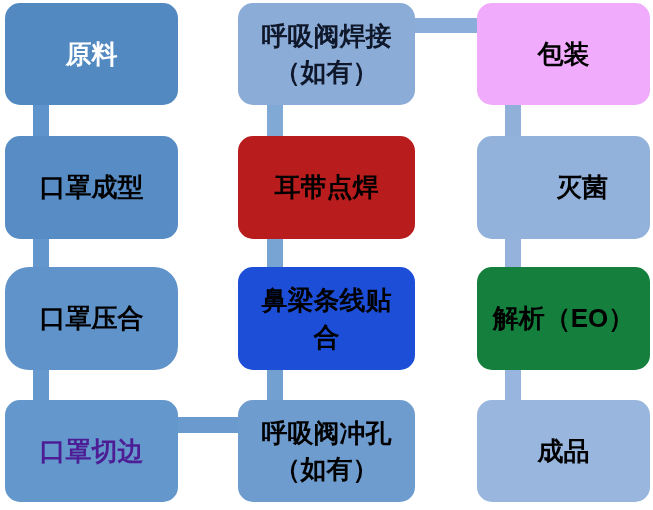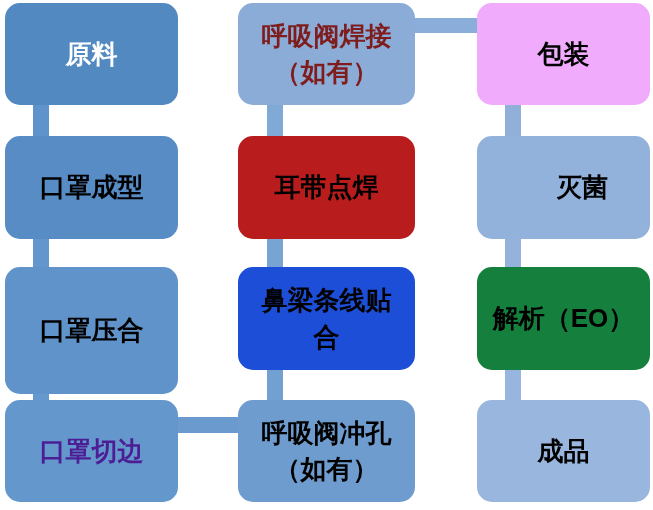--- a/index.html
+++ b/index.html
@@ -41,23 +41,23 @@
     <div class="connector" style="left: 178px; top: 417px; width: 60px; height: 16px; background: rgb(107, 155, 206);"></div>
     <div class="connector" style="left: 267px; top: 105px; width: 16px; height: 31px; background: rgb(129, 169, 214);"></div>
     <div class="connector" style="left: 267px; top: 239px; width: 16px; height: 28px; background: rgb(120, 164, 211);"></div>
     <div class="connector" style="left: 267px; top: 370px; width: 16px; height: 30px; background: rgb(114, 160, 209);"></div>
     <div class="connector" style="left: 415px; top: 18px; width: 62px; height: 15px; background: rgb(139, 173, 217);"></div>
     <div class="connector" style="left: 505px; top: 105px; width: 16px; height: 31px; background: rgb(144, 176, 218);"></div>
     <div class="connector" style="left: 505px; top: 238px; width: 16px; height: 29px; background: rgb(148, 178, 220);"></div>
     <div class="connector" style="left: 505px; top: 370px; width: 16px; height: 30px; background: rgb(151, 181, 222);"></div>
     <div class="flow-node" style="left: 5px; top: 3px; width: 173px; height: 102px; background: rgb(82, 137, 193);"><span style="color: #ffffff;">原料</span></div>
     <div class="flow-node" style="left: 5px; top: 136px; width: 173px; height: 103px; background: rgb(87, 140, 197);"><span style="color: rgb(0, 0, 0);">口罩成型</span></div>
-    <div class="flow-node" style="left: 5px; top: 267px; width: 173px; height: 127px; background: rgb(96, 147, 201);"><span style="color: rgb(0, 0, 0);">口罩压合</span></div>
+    <div class="flow-node" style="left: 5px; top: 267px; width: 173px; height: 103px; background: rgb(96, 147, 201); border-radius: 24px;"><span style="color: rgb(0, 0, 0);">口罩压合</span></div>
     <div class="flow-node" style="left: 5px; top: 400px; width: 173px; height: 102px; background: rgb(100, 151, 203);"><span style="color: #4c1d95;">口罩切边</span></div>
-    <div class="flow-node" style="left: 238px; top: 3px; width: 177px; height: 102px; background: rgb(140, 172, 216);"><span style="color: #7f1d1d;">呼吸阀焊接
+    <div class="flow-node" style="left: 238px; top: 3px; width: 177px; height: 102px; background: rgb(140, 172, 216);"><span style="color: #0f172a;">呼吸阀焊接
 （如有）</span></div>
     <div class="flow-node" style="left: 238px; top: 136px; width: 177px; height: 103px; background: #b91c1c;"><span style="color: rgb(0, 0, 0);">耳带点焊</span></div>
     <div class="flow-node" style="left: 238px; top: 267px; width: 177px; height: 103px; background: #1d4ed8;"><span style="color: rgb(0, 0, 0);">鼻梁条线贴
 合</span></div>
     <div class="flow-node" style="left: 238px; top: 400px; width: 177px; height: 102px; background: rgb(111, 156, 206);"><span style="color: rgb(0, 0, 0);">呼吸阀冲孔
 （如有）</span></div>
     <div class="flow-node" style="left: 477px; top: 3px; width: 173px; height: 102px; background: #f0abfc;"><span style="color: rgb(0, 0, 0);">包装</span></div>
     <div class="flow-node" style="left: 477px; top: 136px; width: 173px; height: 103px; background: rgb(146, 177, 219); padding-left: 37px;"><span style="color: rgb(0, 0, 0);">灭菌</span></div>
     <div class="flow-node" style="left: 477px; top: 267px; width: 173px; height: 103px; background: #15803d;"><span style="color: rgb(0, 0, 0);">解析（EO）</span></div>
     <div class="flow-node" style="left: 477px; top: 400px; width: 173px; height: 102px; background: rgb(153, 182, 222);"><span style="color: rgb(0, 0, 0); text-align: right;">成品</span></div>

